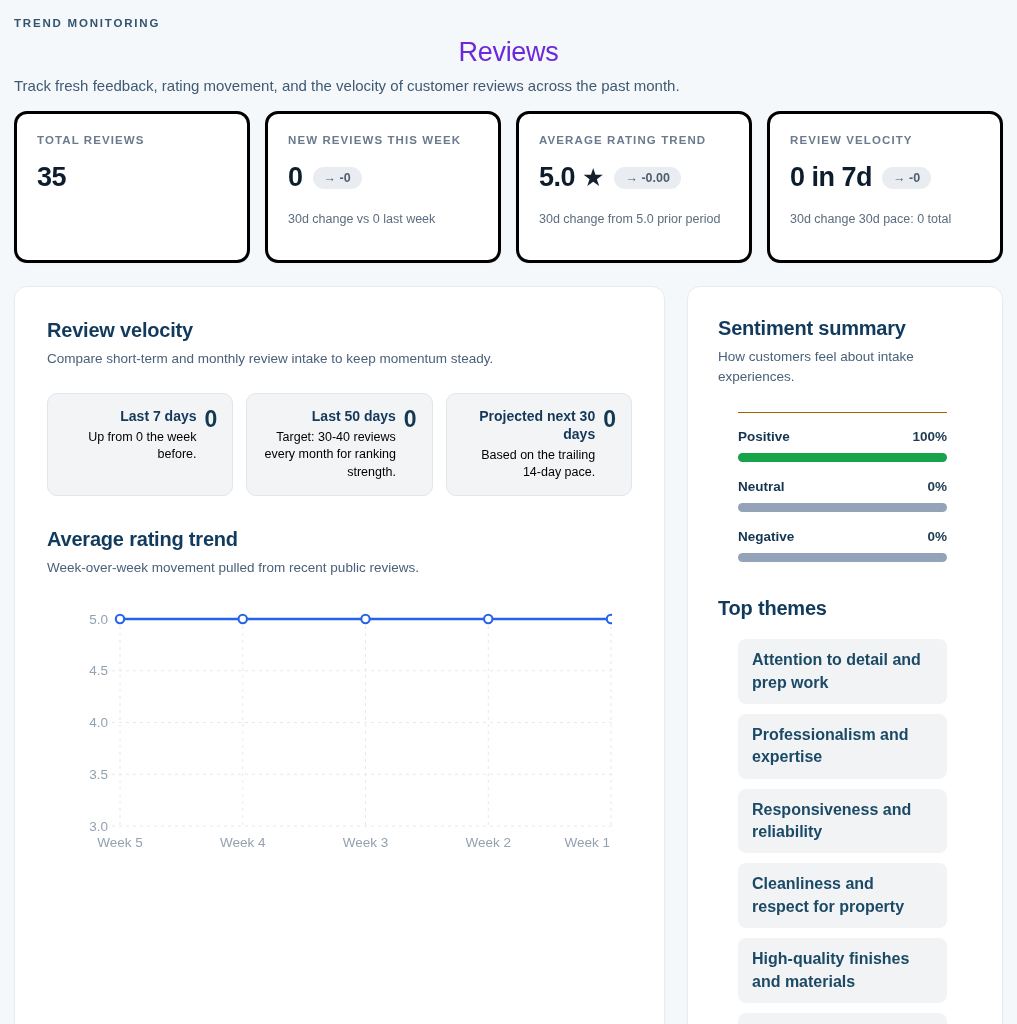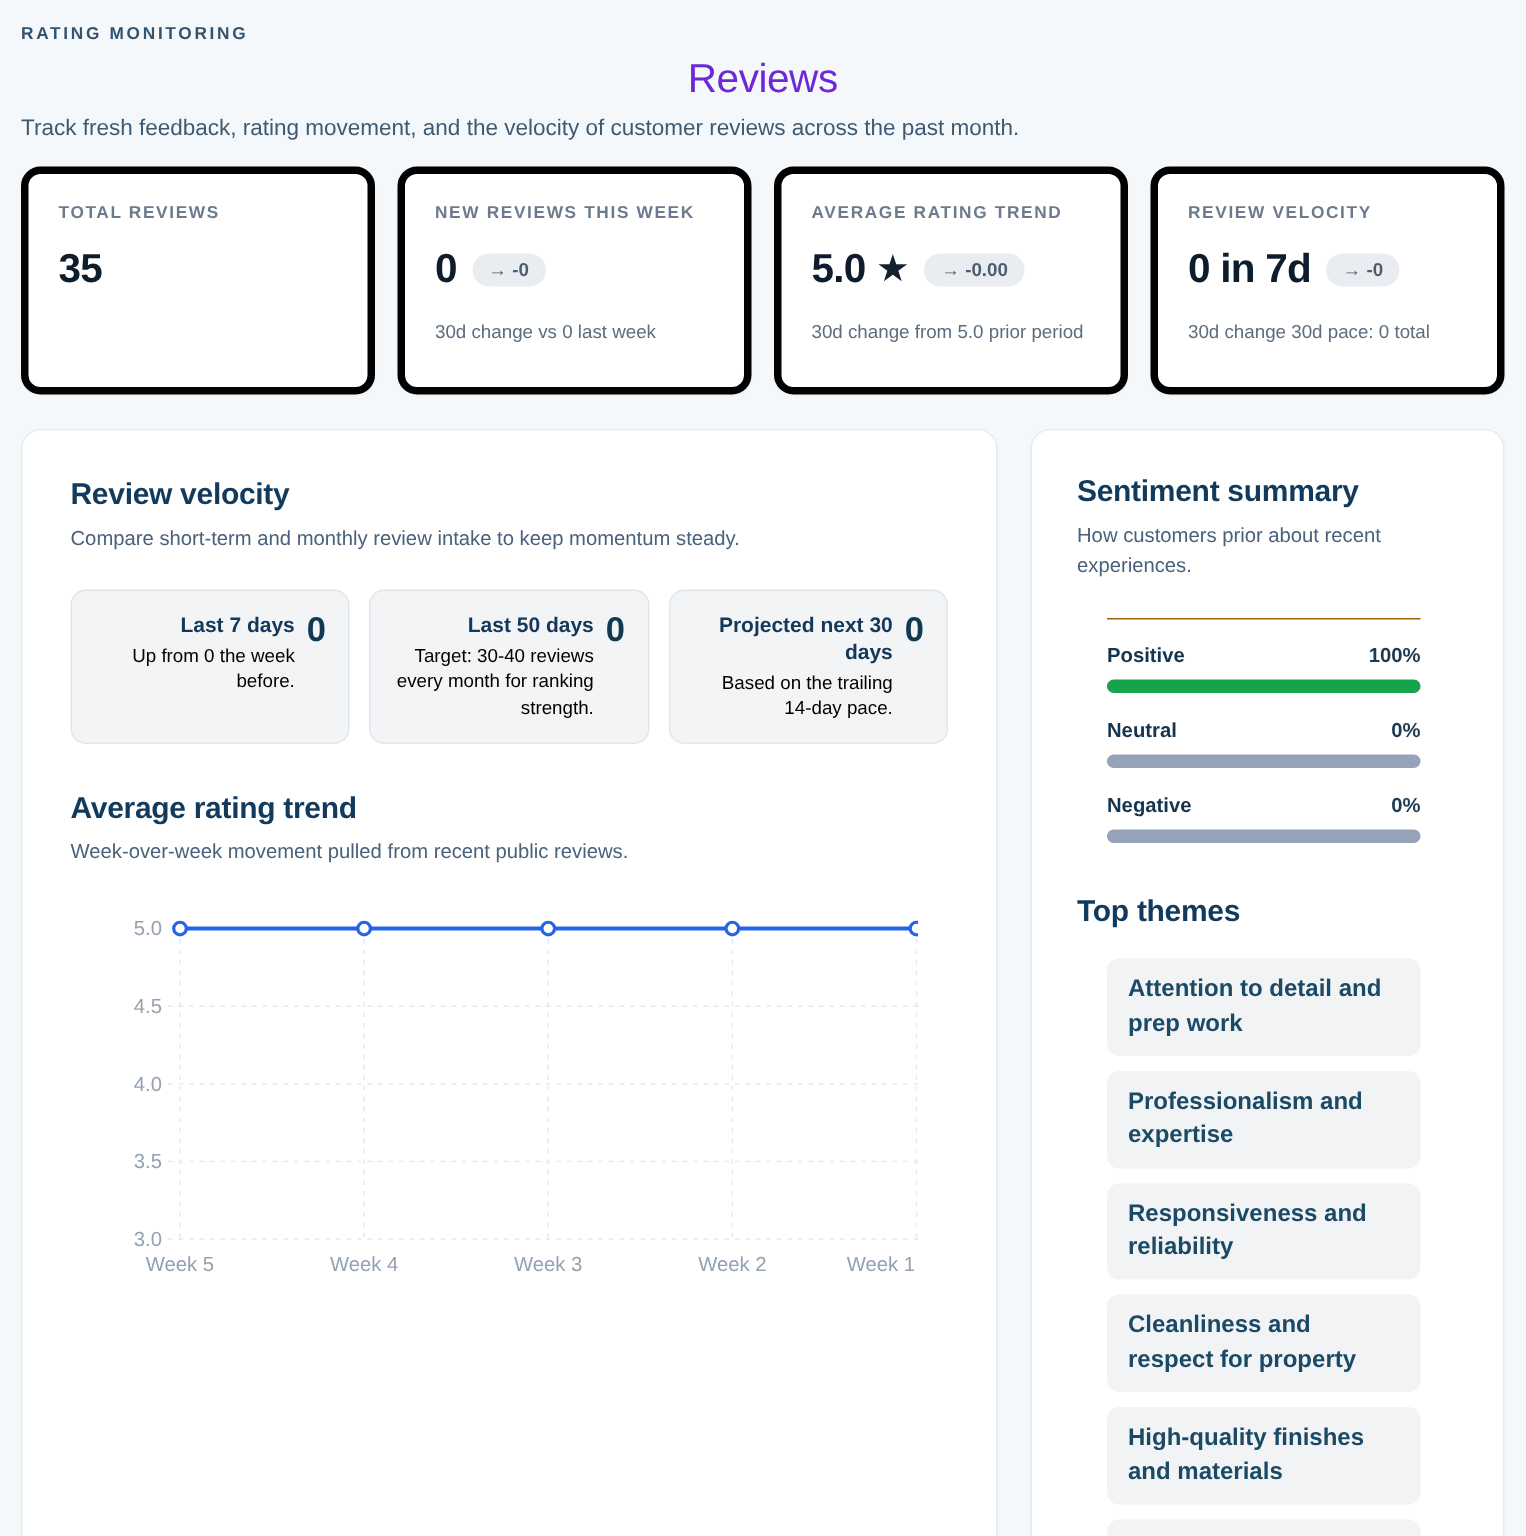--- a/index.html
+++ b/index.html
@@ -21,21 +21,21 @@
   }
   .page-subtitle {
     font-size:15px; color:#3e5a72; margin-top:9px;
   }
   
   .stats-row {
     display:grid; grid-template-columns:repeat(4,1fr); gap:15px;
     margin-top:17px;
   }
   .stat-card {
-    background:#fff; border:5px solid #000000; border-radius:13px;
+    background:#fff; border:3px solid #000000; border-radius:13px;
     padding:20px; min-height:152px;
     box-shadow:0 1px 2px rgba(16,42,67,0.03);
   }
   .stat-label {
     font-size:11.5px; font-weight:700; letter-spacing:1.1px;
     color:#6b7a8d; text-transform:uppercase;
   }
   .stat-value-row { display:flex; align-items:center; gap:10px; margin-top:16px; }
   .stat-value {
     font-size:27px; font-weight:800; color:#0e1d2d; letter-spacing:-0.5px;
@@ -96,21 +96,21 @@
     background:#f2f3f4; border-radius:8px; padding:10px 14px;
     font-size:16px; font-weight:700; color:#1b4a67; line-height:1.4;
   }
   
   .tick-text { font-size:13.5px; fill:#93a1b1; }
 </style>
 </head>
 <body>
 
 <div>
-  <div class="eyebrow">RATING MONITORING</div>
+  <div class="eyebrow">TREND MONITORING</div>
   <h1 class="page-title">Reviews</h1>
   <div class="page-subtitle">Track fresh feedback, rating movement, and the velocity of customer reviews across the past month.</div>
 </div>
 
 <div class="stats-row">
   <div class="stat-card">
     <div class="stat-label">TOTAL REVIEWS</div>
     <div class="stat-value-row">
       <span class="stat-value">35</span>
 
@@ -205,21 +205,21 @@
           <circle cx="195.75" cy="13" r="4.2" fill="#ffffff" stroke="#2563eb" stroke-width="2.1"></circle>
           <circle cx="318.5" cy="13" r="4.2" fill="#ffffff" stroke="#2563eb" stroke-width="2.1"></circle>
           <circle cx="441.25" cy="13" r="4.2" fill="#ffffff" stroke="#2563eb" stroke-width="2.1"></circle>
           <circle cx="564" cy="13" r="4.2" fill="#ffffff" stroke="#2563eb" stroke-width="2.1"></circle>
         </svg>
     </div>
   </div>
 
   <div class="panel panel-right">
     <h2 class="section-title">Sentiment summary</h2>
-    <div class="section-sub">How customers prior about recent experiences.</div>
+    <div class="section-sub">How customers feel about intake experiences.</div>
 
     <div class="sentiment-list">
       <div class="sentiment-row">
         <div class="sentiment-line">
           <span class="sentiment-label">Positive</span>
           <span class="sentiment-pct">100%</span>
         </div>
         <div class="sentiment-track">
           <div class="sentiment-fill" style="width: 100%; background: rgb(22, 163, 74);"></div>
         </div>

